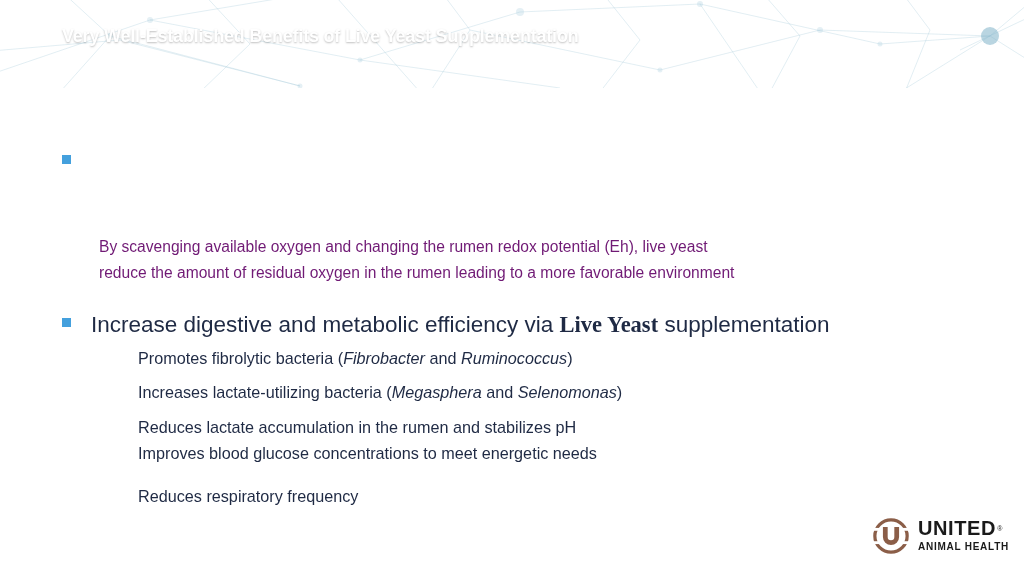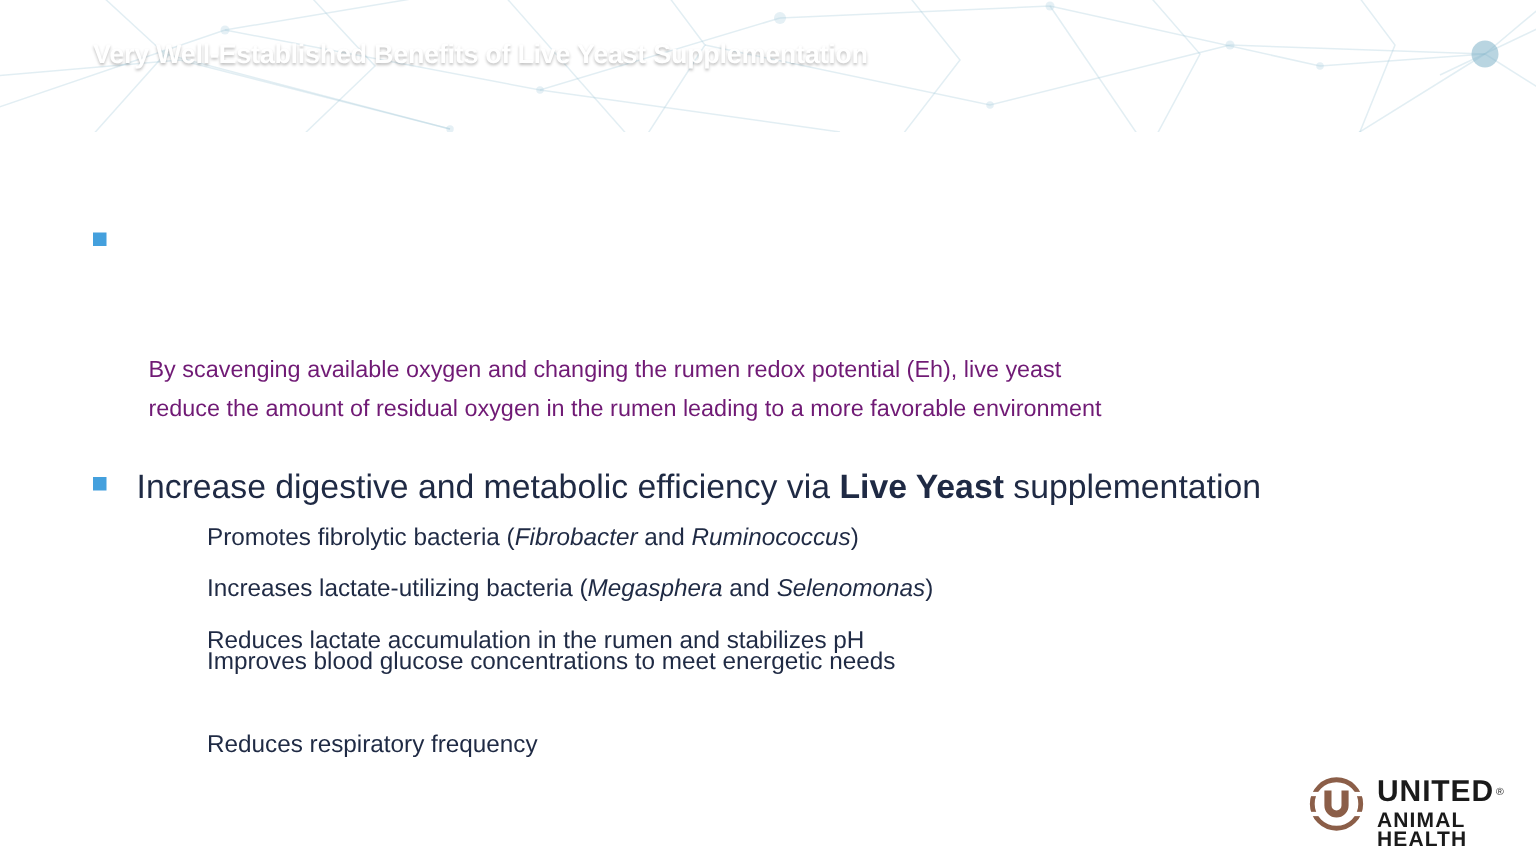--- a/index.html
+++ b/index.html
@@ -73,21 +73,21 @@
     flex: 0 0 auto;
     margin-top: 10px;
     margin-right: 20px;
   }
   .lvl1-text {
     font-size: 22.5px;
     color: #1F2A44;
     line-height: 33px;
     font-weight: normal;
   }
-  .lvl1-text b { font-weight: bold; }
+  .lvl1-text b { font-weight: bold; font-family: Liberation Serif, serif; }
 
   .lvl2-text {
     position: absolute;
     font-size: 15.6px;
     color: #701a75;
     line-height: 25px;
     margin-top: 17px;
   }
 
   .lvl3-text {
@@ -129,21 +129,21 @@
     display: inline-block;
   }
   #logo-reg {
     position: absolute;
     right: -7px;
     top: 0px;
     font-size: 7px;
     font-weight: normal;
   }
   #logo-sub {
-    font-size: 14px;
+    font-size: 10px;
     font-weight: bold;
     color: #1a1a1a;
     letter-spacing: 0.75px;
     line-height: 13px;
     margin-top: 1px;
   }
 </style>
 </head>
 <body>
 
@@ -206,21 +206,21 @@
   <div class="lvl3-text" style="left:138px; top:259px;">
     <span>Promotes fibrolytic bacteria (</span><i>Fibrobacter</i><span> and </span><i>Ruminococcus</i><span>)</span>
   </div>
 
   <div class="lvl3-text" style="left:138px; top:328px;">Reduces lactate accumulation in the rumen and stabilizes pH</div>
 
   <div class="lvl3-text" style="left:138px; top:293px;">
     <span>Increases lactate-utilizing bacteria (</span><i>Megasphera</i><span> and </span><i>Selenomonas</i><span>)</span>
   </div>
 
-  <div class="lvl3-text" style="left:138px; top:342px;">Improves blood glucose concentrations to meet energetic needs</div>
+  <div class="lvl3-text" style="left:138px; top:354px;">Improves blood glucose concentrations to meet energetic needs</div>
 
   <div class="lvl3-text" style="left:138px; top:397px;">Reduces respiratory frequency</div>
 
 </div>
 
 <div id="logo">
   <svg id="logo-mark" viewBox="0 0 40 40">
     <circle cx="20" cy="20" r="17" fill="none" stroke="#8B5E48" stroke-width="3.4"></circle>
     <rect x="2" y="11.5" width="36" height="3.0" fill="#ffffff"></rect>
     <rect x="2" y="25.5" width="36" height="3.0" fill="#ffffff"></rect>

